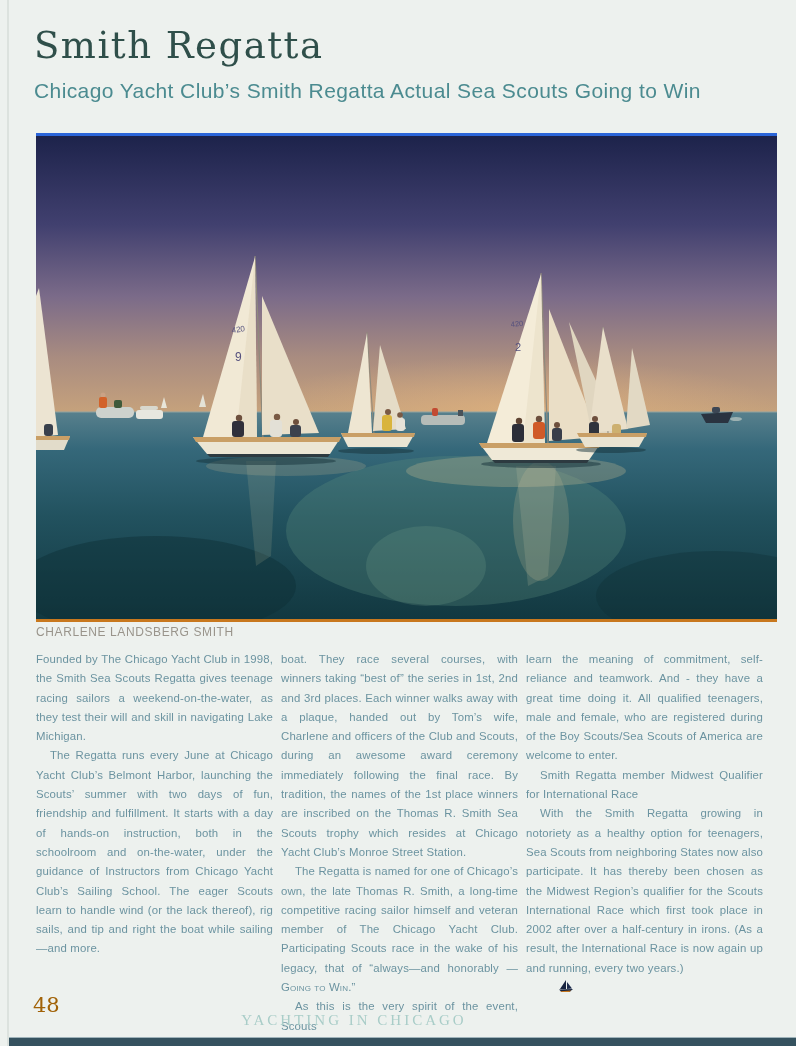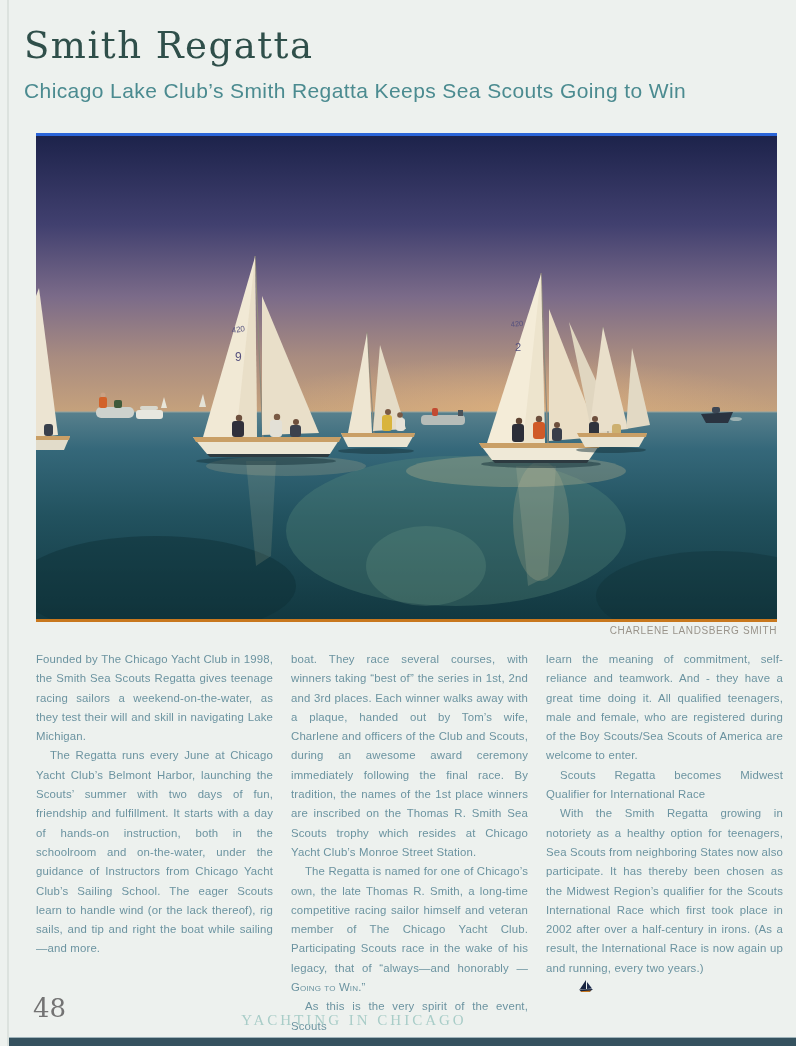--- a/index.html
+++ b/index.html
@@ -7,21 +7,21 @@
     width:796px; height:1046px;
     background:#edf1ee;
     position:relative;
     overflow:hidden;
     font-family:"Liberation Sans", sans-serif;
   }
   .left-edge {
     position:absolute; left:7px; top:0; width:2px; height:1046px;
     background:#dce2de;
   }
-  header { position:absolute; left:24px; top:24px; width:740px; }
+  header { position:absolute; left:34px; top:24px; width:740px; }
   h1.title {
     margin:0;
     font-family:"DejaVu Serif", serif;
     font-weight:400;
     font-size:37px;
     letter-spacing:1.5px;
     color:#2f4f4a;
   }
   h2.subtitle {
     margin:12px 0 0 0;
@@ -34,46 +34,46 @@
     position:absolute; left:36px; top:133px;
     width:741px; height:489px; margin:0;
     border-top:3px solid #2b65d9;
     border-bottom:3px solid #c8781e;
     box-sizing:border-box;
     background:#1d234b;
   }
   figure.photo svg { display:block; width:100%; height:100%; }
   .credit {
     position:absolute; left:36px; top:625px; width:741px;
-    text-align:right;
-    font-size:10px;
+    text-align:left;
+    font-size:12px;
     letter-spacing:0.6px;
     color:#99948b;
   }
   main.columns {
     position:absolute; left:36px; top:650px; width:748px;
-    display:flex; gap:18px;
+    display:flex; gap:8px;
   }
   .col { width:237px; }
   .col p {
     margin:0;
     font-size:11.4px;
     line-height:19.3px;
     letter-spacing:0.15px;
     color:#6b93a0;
     text-align:justify;
   }
   .col p.indent { text-indent:14px; }
   .smallcaps { font-variant:small-caps; }
   .boat-icon { display:inline-block; vertical-align:-2px; margin-left:4px; }
   .page-number {
     position:absolute; left:33px; top:993px;
     font-family:"DejaVu Serif", serif;
-    font-size:26px;
-    color:#737373;
+    font-size:21px;
+    color:#a16207;
   }
   .magazine-title {
     position:absolute; left:0; top:1012px; width:708px;
     text-align:center;
     font-family:Liberation Serif, serif;
     font-size:15px;
     letter-spacing:3px;
     color:#a9cdc8;
   }
   .bottom-strip {
@@ -86,21 +86,21 @@
     fill:#55517e;
   }
 </style>
 </head>
 <body>
 
 <div class="left-edge"></div>
 
 <header>
   <h1 class="title">Smith Regatta</h1>
-  <h2 class="subtitle">Chicago Lake Club’s Smith Regatta Keeps Sea Scouts Going to Win</h2>
+  <h2 class="subtitle">Chicago Yacht Club’s Smith Regatta Actual Sea Scouts Going to Win</h2>
 </header>
 
 <figure class="photo">
   <svg viewBox="0 0 741 483" preserveAspectRatio="none">
     <defs>
       <linearGradient id="sky" x1="0" y1="0" x2="0" y2="1">
         <stop offset="0" stop-color="#1d234b"></stop>
         <stop offset="0.32" stop-color="#41406f"></stop>
         <stop offset="0.58" stop-color="#7b6b89"></stop>
         <stop offset="0.8" stop-color="#a98c80"></stop>
@@ -239,21 +239,21 @@
     <p class="indent">The Regatta runs every June at Chicago Yacht Club’s Belmont Harbor, launching the Scouts’ summer with two days of fun, friendship and fulfillment. It starts with a day of hands-on instruction, both in the schoolroom and on-the-water, under the guidance of Instructors from Chicago Yacht Club’s Sailing School. The eager Scouts learn to handle wind (or the lack thereof), rig sails, and tip and right the boat while sailing—and more.</p>
   </section>
   <section class="col">
     <p>boat. They race several courses, with winners taking “best of” the series in 1st, 2nd and 3rd places. Each winner walks away with a plaque, handed out by Tom’s wife, Charlene and officers of the Club and Scouts, during an awesome award ceremony immediately following the final race. By tradition, the names of the 1st place winners are inscribed on the Thomas R. Smith Sea Scouts trophy which resides at Chicago Yacht Club’s Monroe Street Station.</p>
     <p class="indent"><span>The Regatta is named for one of Chicago’s own, the late Thomas R. Smith, a long-time competitive racing sailor himself and veteran member of The Chicago Yacht Club. Participating Scouts race in the wake of his legacy, that of “always—and honorably</span>
       <span class="smallcaps">—Going to Win.”</span></p>
     <p class="indent">As this is the very spirit of the event, Scouts</p>
   </section>
   <section class="col">
     <p>learn the meaning of commitment, self-reliance and teamwork. And - they have a great time doing it. All qualified teenagers, male and female, who are registered during of the Boy Scouts/Sea Scouts of America are welcome to enter.</p>
-    <p class="indent">Scouts Regatta becomes Midwest Qualifier for International Race</p>
+    <p class="indent">Smith Regatta member Midwest Qualifier for International Race</p>
     <p class="indent">With the Smith Regatta growing in notoriety as a healthy option for teenagers, Sea Scouts from neighboring States now also participate. It has thereby been chosen as the Midwest Region’s qualifier for the Scouts International Race which first took place in 2002 after over a half-century in irons. (As a result, the International Race is now again up and running, every two years.)</p>
     <p class="indent"><span class="boat-icon"><svg width="16" height="13" viewBox="0 0 16 13">
             <polygon points="8,0 8,9 2,9" fill="#16233f"></polygon>
             <polygon points="9,2 9,9 14,8.5" fill="#1d2c4d"></polygon>
             <path d="M1,9.5 L15,9 L11.5,12 L3.5,12 Z" fill="#16233f"></path>
             <path d="M2.2,11.2 L13,10.6 L11.5,12 L3.5,12 Z" fill="#c8781e"></path>
           </svg></span></p>
   </section>
 </main>
 

